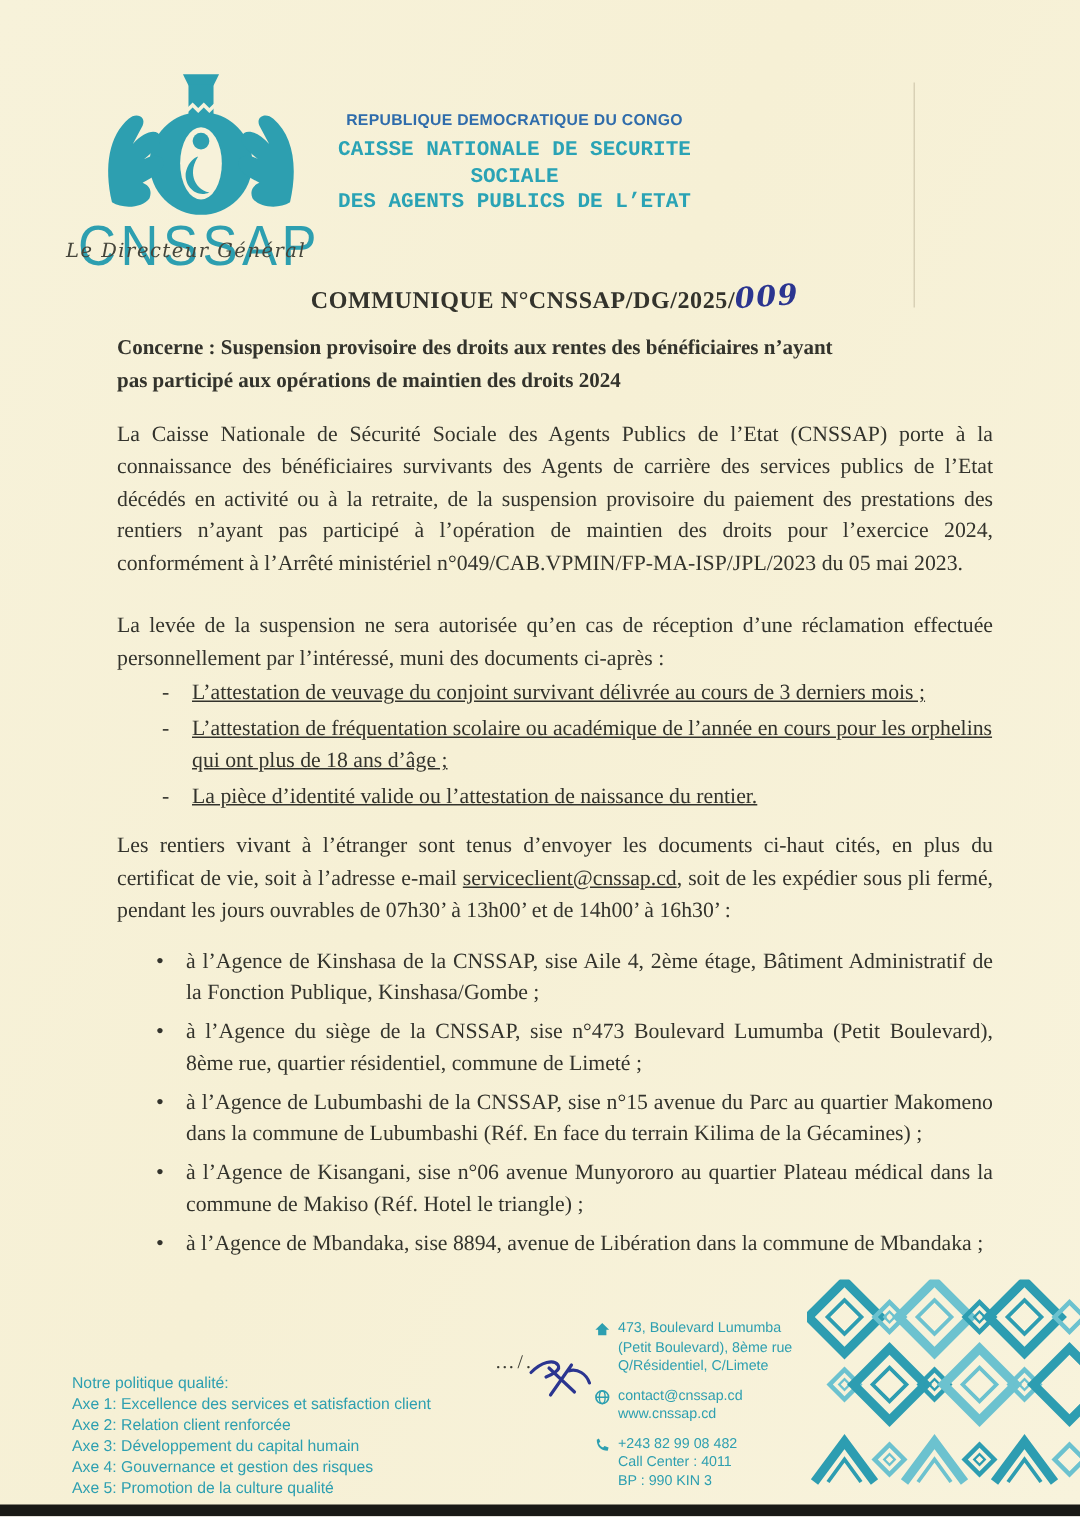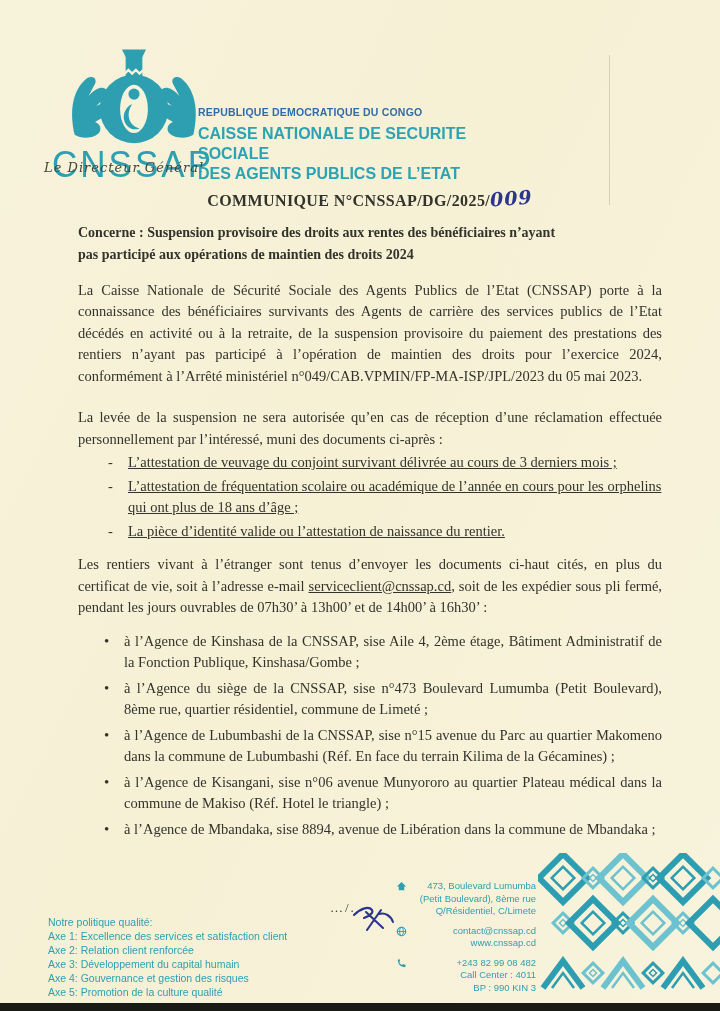--- a/index.html
+++ b/index.html
@@ -7,24 +7,24 @@
     position:relative; width:720px; height:1011px; overflow:hidden;
     background:linear-gradient(115deg,#f7f2da 0%,#f6f0d5 45%,#f8f3dc 100%);
     font-family:"Liberation Serif", serif; color:#33332c;
   }
   
   .logo-block{position:absolute; left:44px; top:44px; width:170px; text-align:right;}
   .logo-word{font-family:"Liberation Sans",sans-serif; font-size:35px; line-height:1;
     color:#2d9fb0; letter-spacing:3px; font-weight:400; transform:scaleY(1.08); margin-top:-4px;}
   .signatory{position:absolute; left:44px; top:160px; font-style:italic; font-size:13px;
     color:#45453b; letter-spacing:1px; font-family:"DejaVu Serif",serif;}
-  .org-block{position:absolute; left:198px; top:74px; width:290px; 
-    font-family:"Liberation Sans",sans-serif; font-weight:bold;margin-top:32px;}
+  .org-block{position:absolute; left:198px; top:74px; width:290px; text-align:center;
+    font-family:"Liberation Sans",sans-serif; font-weight:bold;}
   .org-country{font-size:10.5px; color:#2f6cab; letter-spacing:.2px; margin-bottom:6px;}
-  .org-name{font-size:16px; color:#2aa3b5; line-height:1.25;}
+  .org-name{font-size:14px; color:#2aa3b5; line-height:1.25;font-family:Liberation Mono, monospace;}
   
   .main{position:absolute; left:78px; top:188px; width:584px;}
   .doc-title{text-align:center; font-size:16px; font-weight:bold; letter-spacing:.4px; margin-bottom:12px;}
   .hand-number{display:inline-block; color:#2b3590; font-size:19px; font-weight:bold;
     font-style:italic; transform:rotate(-4deg) translateY(-1px); letter-spacing:1px;
     font-family:"DejaVu Serif",serif;}
   .subject{text-align:left; font-weight:bold; font-size:14px; line-height:1.55; margin-bottom:12px;}
   .para{font-size:14.5px; line-height:21.5px; text-align:justify;}
   .p1{margin-bottom:20px;}
   .p2{margin-bottom:2px;}
@@ -40,21 +40,21 @@
   ul.bullet-list li::before{content:"\2022"; position:absolute; left:2px; font-size:15px;}
   
   .policy{position:absolute; left:48px; top:916px; color:#2d9fb0;
     font-family:"Liberation Sans",sans-serif; font-size:10.5px; line-height:1.33;}
   .continuation{position:absolute; left:330px; top:900px; font-size:13px; color:#3a3a32; letter-spacing:2px;}
   .paraph{position:absolute; left:352px; top:902px;}
   .contact{position:absolute; left:396px; top:880px; width:140px;
     font-family:"Liberation Sans",sans-serif; font-size:9.5px; line-height:1.32; color:#2d9fb0;}
   .contact-group{display:flex; margin-bottom:7px;}
   .contact-icon{width:16px; flex:0 0 16px; padding-top:1px;}
-  .contact-text{flex:1; text-align:right;}
+  .contact-text{flex:1; text-align:left;}
   .pattern{position:absolute; left:538px; top:853px;}
   .bottom-edge{position:absolute; left:0; bottom:0; width:100%; height:8px; background:#191916;}
   .crease{position:absolute; left:609px; top:55px; width:1px; height:150px; background:rgba(160,150,120,.35);}
 </style>
 </head>
 <body>
 
 <div class="page">
 
   <div class="logo-block">

